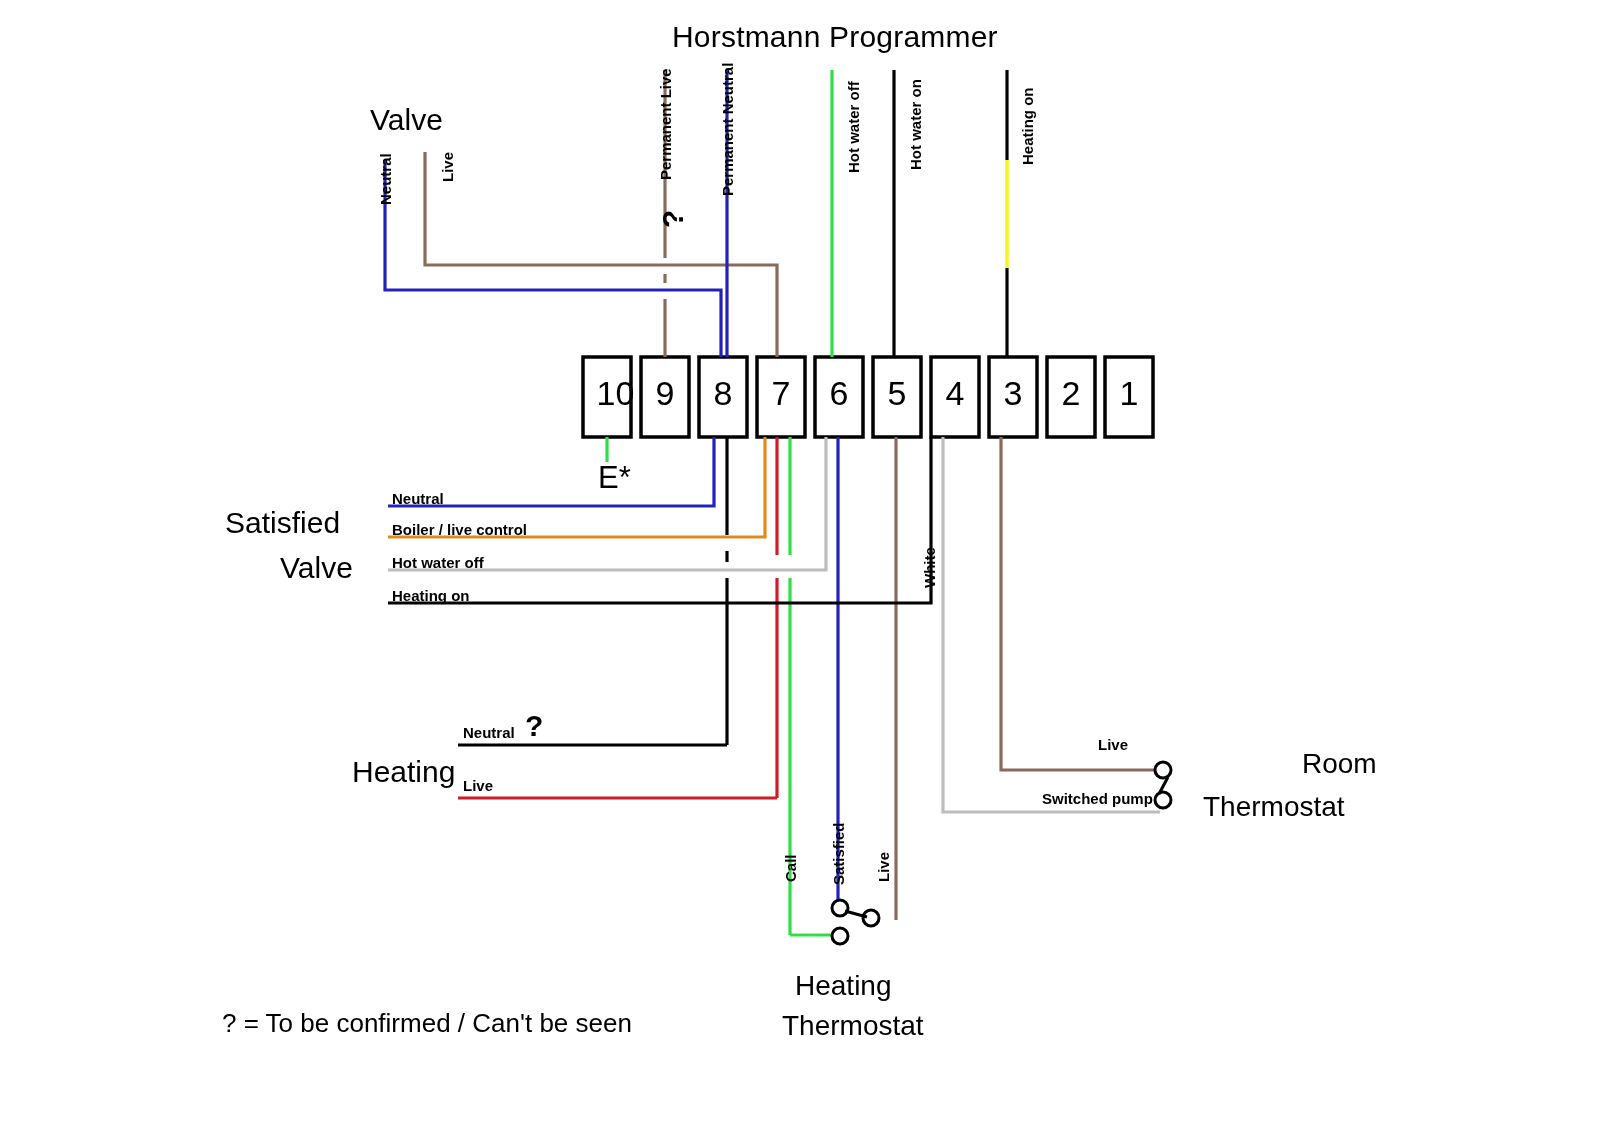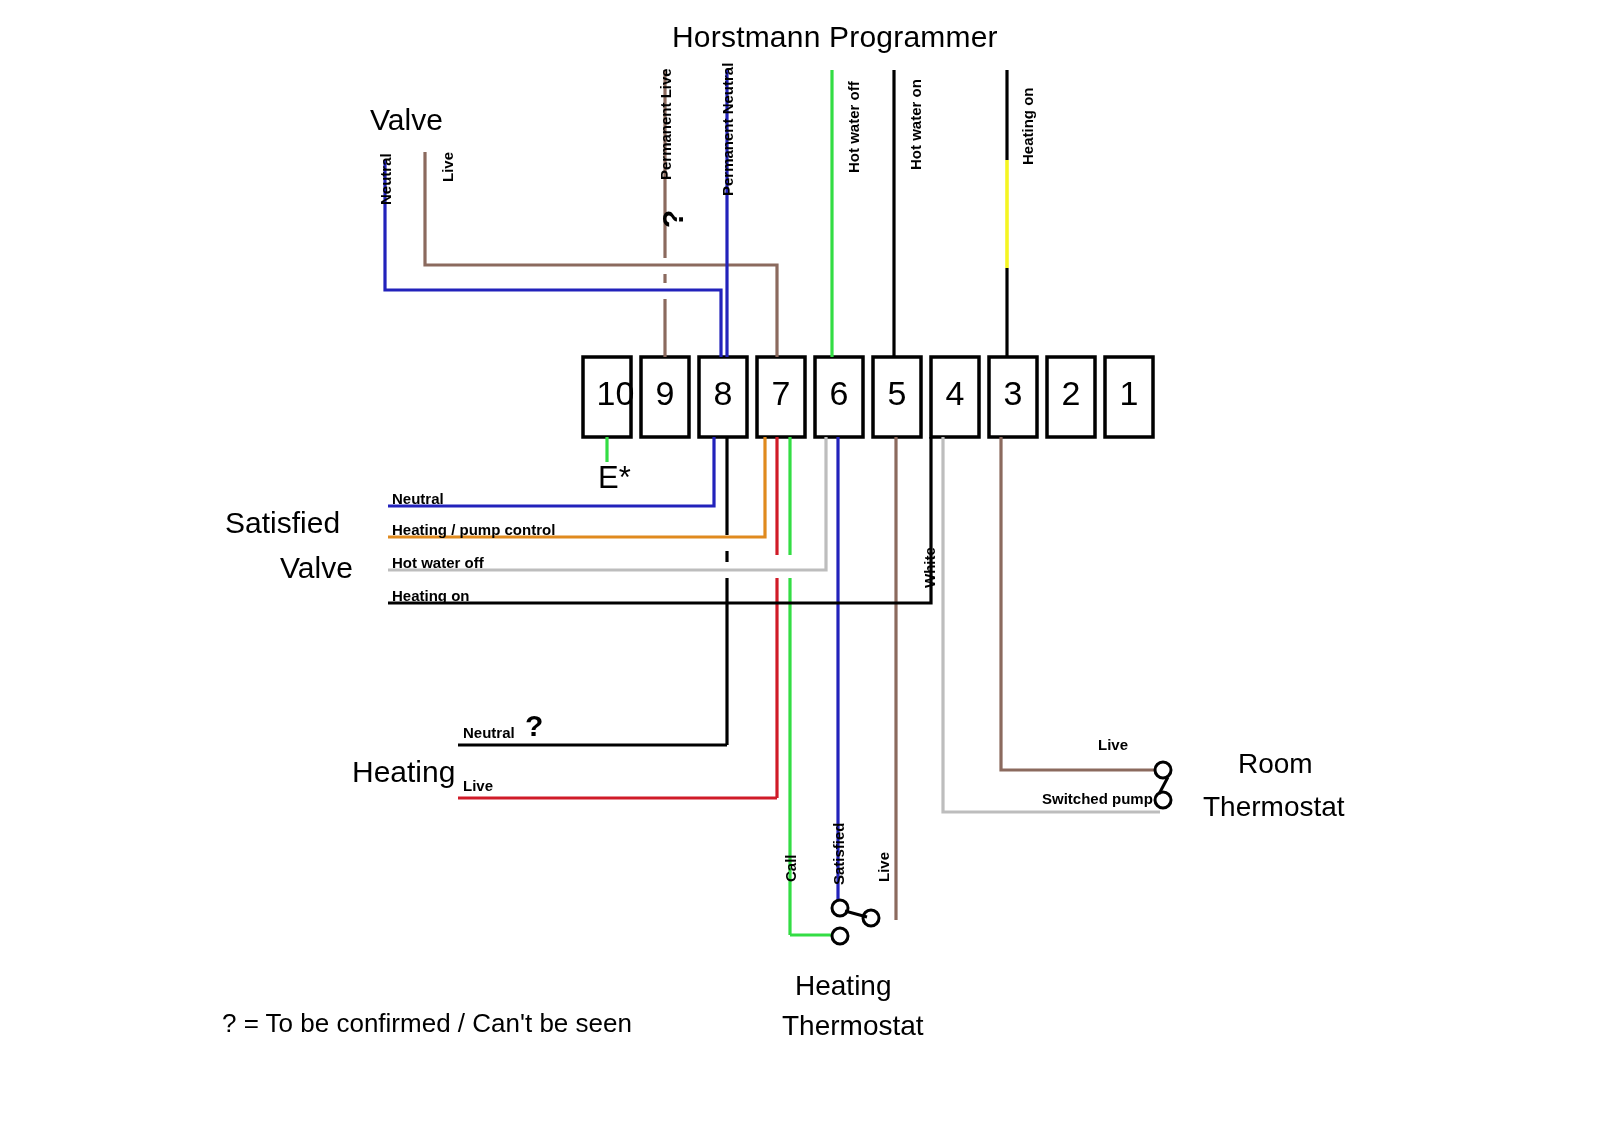--- a/index.html
+++ b/index.html
@@ -171,21 +171,21 @@
 
   <div class="lbl title-main" style="left:672px; top:22px;">Horstmann Programmer</div>
 
   <div class="lbl device-title" style="left:370px; top:105px;">Valve</div>
 
   <div class="lbl device-title" style="left:225px; top:508px;">Satisfied</div>
   <div class="lbl device-title" style="left:252px; top:553px;margin-left:28px;">Valve</div>
 
   <div class="lbl device-title" style="left:352px; top:757px;">Heating</div>
 
-  <div class="lbl device-title-sm" style="left:1238px; top:750px;">Room</div>
+  <div class="lbl device-title-sm" style="left:1302px; top:750px;">Room</div>
   <div class="lbl device-title-sm" style="left:1203px; top:793px;">Thermostat</div>
 
   <div class="lbl device-title-sm" style="left:795px; top:972px;">Heating</div>
   <div class="lbl device-title-sm" style="left:782px; top:1012px;">Thermostat</div>
 
   <div class="lbl estar" style="left:598px; top:462px;">E*</div>
 
   <div class="lbl wire-lbl-vert" style="left:378px; top:205px;">Neutral</div>
   <div class="lbl wire-lbl-vert" style="left:440px; top:182px;">Live</div>
 
@@ -194,21 +194,21 @@
 
   <div class="lbl wire-lbl-vert" style="left:720px; top:196px;">Permanent Neutral</div>
 
   <div class="lbl wire-lbl-vert" style="left:846px; top:173px;">Hot water off</div>
 
   <div class="lbl wire-lbl-vert" style="left:908px; top:170px;">Hot water on</div>
 
   <div class="lbl wire-lbl-vert" style="left:1020px; top:165px;">Heating on</div>
 
   <div class="lbl wire-lbl" style="left:392px; top:491px;">Neutral</div>
-  <div class="lbl wire-lbl" style="left:392px; top:522px;">Heating / pump control</div>
+  <div class="lbl wire-lbl" style="left:392px; top:522px;">Boiler / live control</div>
   <div class="lbl wire-lbl" style="left:392px; top:555px;">Hot water off</div>
   <div class="lbl wire-lbl" style="left:392px; top:588px;">Heating on</div>
 
   <div class="lbl wire-lbl" style="left:463px; top:725px;">Neutral</div>
   <div class="lbl qmark" style="left:525px; top:711px;">?</div>
   <div class="lbl wire-lbl" style="left:463px; top:778px;">Live</div>
 
   <div class="lbl wire-lbl" style="left:1098px; top:737px;">Live</div>
   <div class="lbl wire-lbl" style="left:1042px; top:791px;">Switched pump</div>
 

